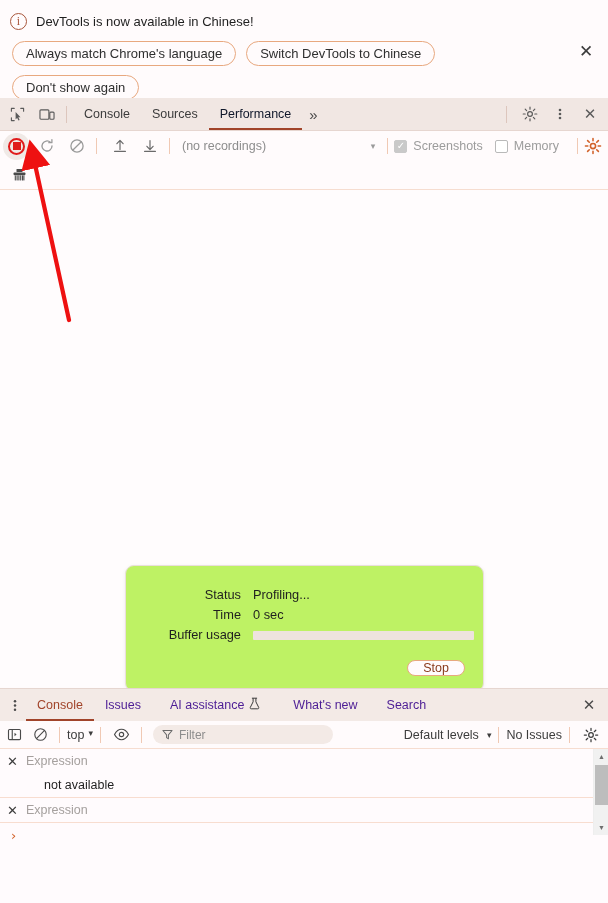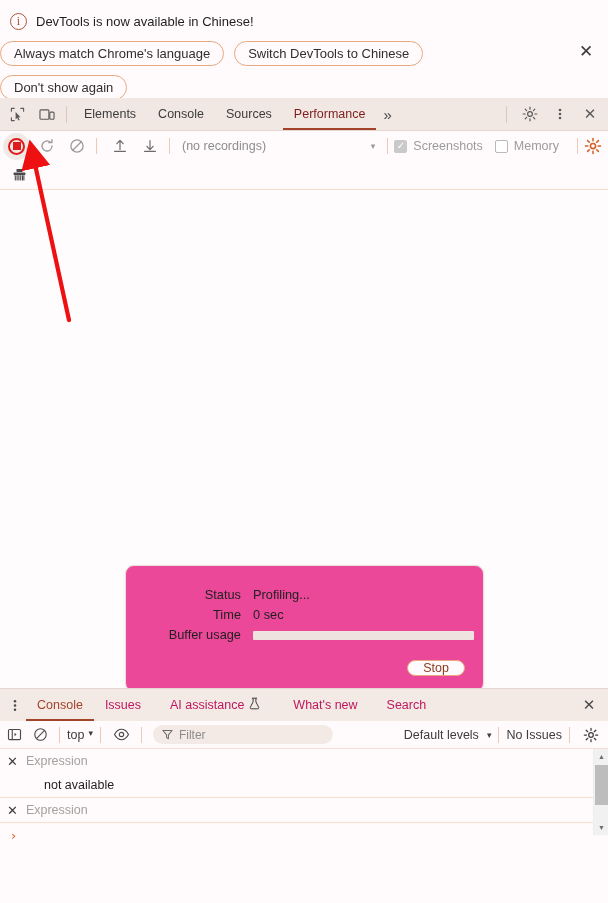--- a/index.html
+++ b/index.html
@@ -21,21 +21,21 @@
     display: flex; align-items: center; gap: 9px;
   }
   .info-icon {
     width: 17px; height: 17px; flex: none;
     border: 1.4px solid #a8553a; border-radius: 50%;
     color: #a8553a; font-size: 12px; line-height: 14px;
     text-align: center; font-family: "Liberation Serif", serif;
   }
   .banner-title { font-size: 13px; color: #1f1f1f; white-space: nowrap; }
   .banner-btns {
-    position: absolute; left: 0; top: 41px;
+    position: absolute; left: 12px; top: 41px;
     width: 470px; display: flex; flex-wrap: wrap; gap: 9px 10px;
   }
   .pill {
     border: 1px solid #e8a87f; border-radius: 13px;
     background: #fffbfc; color: #2f2f2f;
     font-size: 13px; height: 25px; padding: 0 13px;
     display: inline-flex; align-items: center; white-space: nowrap;
     cursor: pointer;
   }
   .banner-close {
@@ -55,21 +55,21 @@
   .tb-icon {
     width: 26px; height: 26px; margin-left: 4px;
     display: flex; align-items: center; justify-content: center;
     color: #5a5a5a; cursor: pointer;
   }
   .vsep { width: 1px; height: 17px; background: #ddc6bd; margin: 0 6px; flex: none; }
   .tab {
     height: 32px; padding: 0 11px; display: flex; align-items: center;
     font-size: 12.5px; color: #3c3c3c; cursor: pointer; white-space: nowrap;
   }
-  .tab.active { color: #7f1d1d; box-shadow: inset 0 -2px 0 #a1442a; }
+  .tab.active { color: #0f172a; box-shadow: inset 0 -2px 0 #a1442a; }
   .tab-more {
     padding: 0 7px; height: 32px; display: flex; align-items: center;
     color: #4a4a4a; font-size: 15px; cursor: pointer;
   }
   .tabbar-right { margin-left: auto; display: flex; align-items: center; padding-right: 5px; }
 
   
   .perftoolbar {
     position: absolute; left: 0; top: 131px; width: 608px; height: 30px;
     background: #fffbfc; display: flex; align-items: center;
@@ -115,21 +115,21 @@
 
   
   .panel {
     position: absolute; left: 0; top: 190px; width: 608px; height: 497px;
     background: #fffcfd;
   }
 
   
   .status-dialog {
     position: absolute; left: 125px; top: 375px; width: 359px; height: 127px;
-    background: #ec4899; border: 1px solid #eadfdb; border-radius: 9px;
+    background: #bef264; border: 1px solid #eadfdb; border-radius: 9px;
     box-shadow: 0 1px 4px rgba(0,0,0,0.06);
   }
   .sd-grid {
     position: absolute; left: 0; top: 21px; width: 100%;
     display: grid; grid-template-columns: 115px 1fr; row-gap: 5px; column-gap: 12px;
     font-size: 12.8px; color: #202124;
   }
   .sd-label { text-align: right; color: #1f1f1f; }
   .sd-value { color: #1f1f1f; }
   .buffer-bar {
@@ -150,21 +150,21 @@
     position: absolute; left: 0; top: 688px; width: 608px; height: 33px;
     background: #f3eae6; display: flex; align-items: center;
     border-top: 1px solid #e6d6d0;
   }
   .kebab-v {
     width: 22px; margin-left: 4px; display:flex; align-items:center; justify-content:center;
     color:#4a4a4a; cursor:pointer;
   }
   .dtab {
     height: 32px; padding: 0 11px; display: flex; align-items: center; gap: 5px;
-    font-size: 12.5px; color: #be185d; cursor: pointer; white-space: nowrap;
+    font-size: 12.5px; color: #4c1d95; cursor: pointer; white-space: nowrap;
   }
   .dtab.active { color: #a1442a; box-shadow: inset 0 -2px 0 #a1442a; }
   .drawer-close {
     margin-left: auto; width: 28px; height: 28px; margin-right: 5px;
     display:flex; align-items:center; justify-content:center;
     color:#4a4a4a; font-size:15px; cursor:pointer;
   }
   .console-toolbar {
     position: absolute; left: 0; top: 721px; width: 608px; height: 28px;
     background: #fffbfc; display: flex; align-items: center;
@@ -232,21 +232,20 @@
         <path d="M6 5.2l5.2 5.6-2.3.2 1.4 2.9-1.3.6-1.3-2.9-1.7 1.5z" fill="#5a5a5a"></path>
       </svg>
     </div>
     <div class="tb-icon">
       <svg width="16" height="15" viewBox="0 0 17 16">
         <rect x="1" y="3" width="9.5" height="10" rx="1" stroke="#5a5a5a" stroke-width="1.2" fill="none"></rect>
         <rect x="11.5" y="5.5" width="4.5" height="7.5" rx="1" stroke="#5a5a5a" stroke-width="1.2" fill="none"></rect>
       </svg>
     </div>
     <div class="vsep"></div>
-    <div class="tab">Elements</div>
     <div class="tab">Console</div>
     <div class="tab">Sources</div>
     <div class="tab active">Performance</div>
     <div class="tab-more">»</div>
     <div class="tabbar-right">
       <div class="vsep"></div>
       <div class="tb-icon">
         <svg width="16" height="16" viewBox="0 0 16 16">
           <circle cx="8" cy="8" r="2.4" stroke="#5a5a5a" stroke-width="1.2" fill="none"></circle>
           <path d="M8 1.2v2M8 12.8v2M1.2 8h2M12.8 8h2M3.2 3.2l1.4 1.4M11.4 11.4l1.4 1.4M12.8 3.2l-1.4 1.4M4.6 11.4l-1.4 1.4" stroke="#5a5a5a" stroke-width="1.2" stroke-linecap="round"></path>

